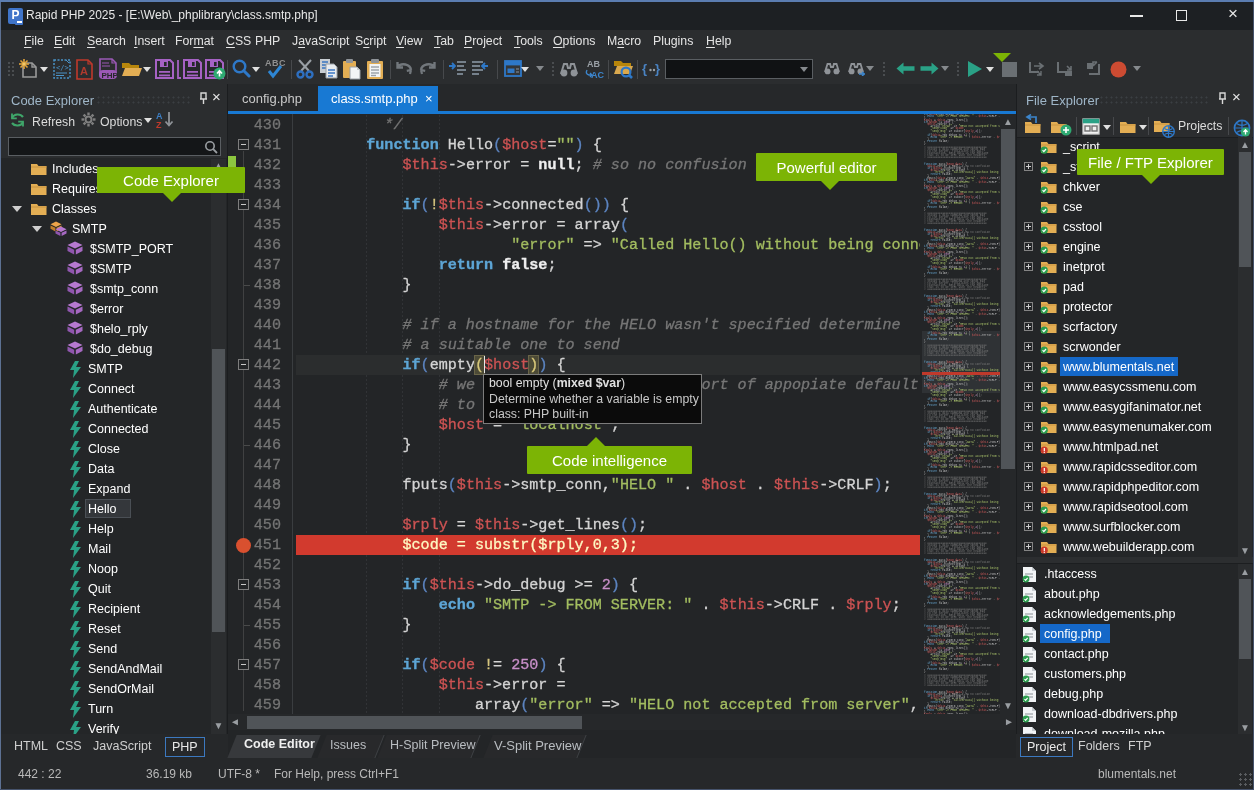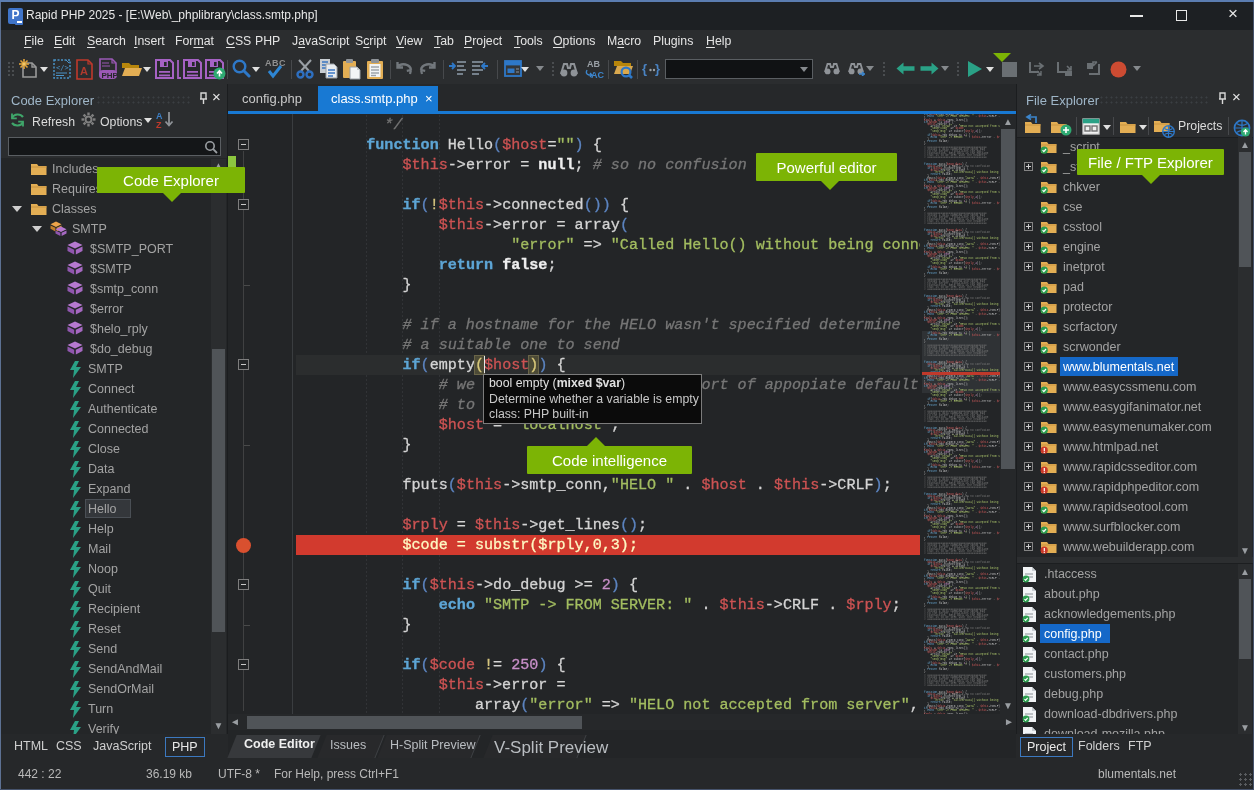--- a/index.html
+++ b/index.html
@@ -22,21 +22,21 @@
 .dd{position:absolute;width:0;height:0;border-left:4px solid transparent;border-right:4px solid transparent;border-top:5px solid #e0e0e0}
 .ddg{position:absolute;width:0;height:0;border-left:4px solid transparent;border-right:4px solid transparent;border-top:5px solid #85898d}
 .wbtn{position:absolute;top:0;color:#e8e8e8;font-size:15px;font-weight:400}
 
 .panel-h{color:#9fb6c8;font-size:13px}
 .dots{background-image:radial-gradient(#3b3f43 0.9px,transparent 1.1px);background-size:5px 5px}
 #lpanel{left:1px;top:84px;width:226px;height:650px;background:#2b2d2f}
 #rpanel{left:1017px;top:84px;width:236px;height:650px;background:#2b2d2f}
 .toolt{color:#dcdcdc;font-size:12.3px}
 .searchbox{background:#141618;border:1px solid #5a5e62}
-.tree{font-size:12.5px;color:#a3a3a3}
+.tree{font-size:12.5px;color:#ffffff}
 .trow{position:absolute;height:20px;line-height:20px;white-space:nowrap}
 .exp{position:absolute;width:9px;height:9px;border:1px solid #848484;background:#242628}
 .exp:before{content:"";position:absolute;left:1px;top:3px;width:5px;height:1px;background:#cfcfcf}
 .expv:after{content:"";position:absolute;left:3px;top:1px;width:1px;height:5px;background:#cfcfcf}
 .tri-d{width:0;height:0;border-left:5px solid transparent;border-right:5px solid transparent;border-top:6px solid #cfcfcf;position:absolute}
 
 .sb-track{background:#2b2d2f}
 .sb-thumb{background:#505458}
 .sb-arrow{color:#9a9ea2;font-size:10px;text-align:center;line-height:12px}
 
@@ -515,20 +515,50 @@
 <div class="trow tree" style="left:88px;top:719px">Verify</div>
 <div class="abs sb-track" style="left:211px;top:159px;width:15px;height:575px"></div>
 <div class="abs sb-thumb" style="left:212px;top:349px;width:13px;height:283px"></div>
 <div class="abs sb-arrow" style="left:211px;top:160px;width:15px">▲</div>
 <div class="abs sb-arrow" style="left:211px;top:720px;width:15px">▼</div>
 <div class="abs" id="editor"></div>
 <div class="abs" id="tabbar"></div>
 <div class="abs" style="left:232px;top:87px;width:80px;height:24px;color:#c9c9c9;font-size:13px;text-align:center;line-height:24px">config.php</div>
 <div class="abs" style="left:318px;top:86px;width:120px;height:25px;background:#1879d3;color:#fff;font-size:13px;line-height:25px;text-align:left;padding-left:13px">class.smtp.php&nbsp;&nbsp;×</div>
 <div class="abs" id="tab-blue-line"></div>
+<pre class="abs codefont" id="gutter" style="left:228px;top:115px;width:53px">430
+431
+432
+433
+434
+435
+436
+437
+438
+439
+440
+441
+442
+443
+444
+445
+446
+447
+448
+449
+450
+451
+452
+453
+454
+455
+456
+457
+458
+459</pre>
 <div class="abs" style="left:292px;top:114px;width:1px;height:600px;background:#3a3d40"></div>
 <div class="abs" style="left:228px;top:156px;width:8px;height:36px;background:#8cc63f"></div>
 <div class="abs" style="left:366px;top:115px;width:1px;height:600px;background-image:linear-gradient(#3a3d40 40%,transparent 40%);background-size:1px 4px;opacity:.6"></div>
 <div class="abs" style="left:402px;top:115px;width:1px;height:600px;background-image:linear-gradient(#3a3d40 40%,transparent 40%);background-size:1px 4px;opacity:.6"></div>
 <div class="abs" style="left:439px;top:115px;width:1px;height:600px;background-image:linear-gradient(#3a3d40 40%,transparent 40%);background-size:1px 4px;opacity:.6"></div>
 <div class="abs" style="left:296px;top:355px;width:624px;height:20px;background:#2b2d2e"></div>
 <div class="abs" style="left:296px;top:535px;width:624px;height:20px;background:#d23a2e;z-index:1"></div>
 <div class="abs" style="left:236px;top:538px;width:15px;height:15px;border-radius:50%;background:#d9502f;z-index:2"></div>
 <div class="abs" style="left:330px;top:115px;width:590px;height:600px;overflow:hidden;z-index:2">
       <pre class="codefont" id="code"><span class="c">      */</span>
@@ -1261,21 +1291,21 @@
 <div class="btab" style="left:87px">JavaScript</div>
 <div class="btab sel" style="left:165px">PHP</div>
 <div class="abs" style="left:228px;top:734px;width:788px;height:24px;background:#232527"></div>
 <div class="abs slant" style="left:232px;top:735px;width:84px;height:23px;background:#37393c"></div>
 <div class="abs" style="left:244px;top:737px;font-size:12.5px;font-weight:bold;color:#f0f0f0">Code Editor</div>
 <div class="abs slant" style="left:322px;top:735px;width:58px;height:23px;background:#28292b;border-right:1px solid #3e4144"></div>
 <div class="abs slant" style="left:382px;top:735px;width:94px;height:23px;background:#28292b;border-right:1px solid #3e4144"></div>
 <div class="abs slant" style="left:488px;top:735px;width:94px;height:23px;background:#28292b;border-right:1px solid #3e4144"></div>
 <div class="abs" style="left:330px;top:738px;font-size:12.5px;color:#b9bdc1">Issues</div>
 <div class="abs" style="left:390px;top:738px;font-size:12.5px;color:#b9bdc1">H-Split Preview</div>
-<div class="abs" style="left:494px;top:738px;font-size:17px;color:#b9bdc1">V-Split Preview</div>
+<div class="abs" style="left:494px;top:738px;font-size:13px;color:#b9bdc1">V-Split Preview</div>
 <div class="btab sel" style="left:1020px">Project</div>
 <div class="btab" style="left:1072px">Folders</div>
 <div class="btab" style="left:1122px">FTP</div>
 <div class="abs" id="statusbar"></div>
 <div class="abs" style="left:18px;top:767px;font-size:12px;color:#b9b9b9">442 : 22</div>
 <div class="abs" style="left:146px;top:767px;font-size:12px;color:#b9b9b9">36.19 kb</div>
 <div class="abs" style="left:218px;top:767px;font-size:12px;color:#b9b9b9">UTF-8 *</div>
 <div class="abs" style="left:274px;top:767px;font-size:12px;color:#b9b9b9">For Help, press Ctrl+F1</div>
 <div class="abs" style="left:1098px;top:767px;font-size:12px;color:#b9b9b9">blumentals.net</div>
 <div class="abs" style="left:1238px;top:772px;width:14px;height:14px;background-image:radial-gradient(#5a5d60 1px,transparent 1.3px);background-size:5px 5px"></div>

